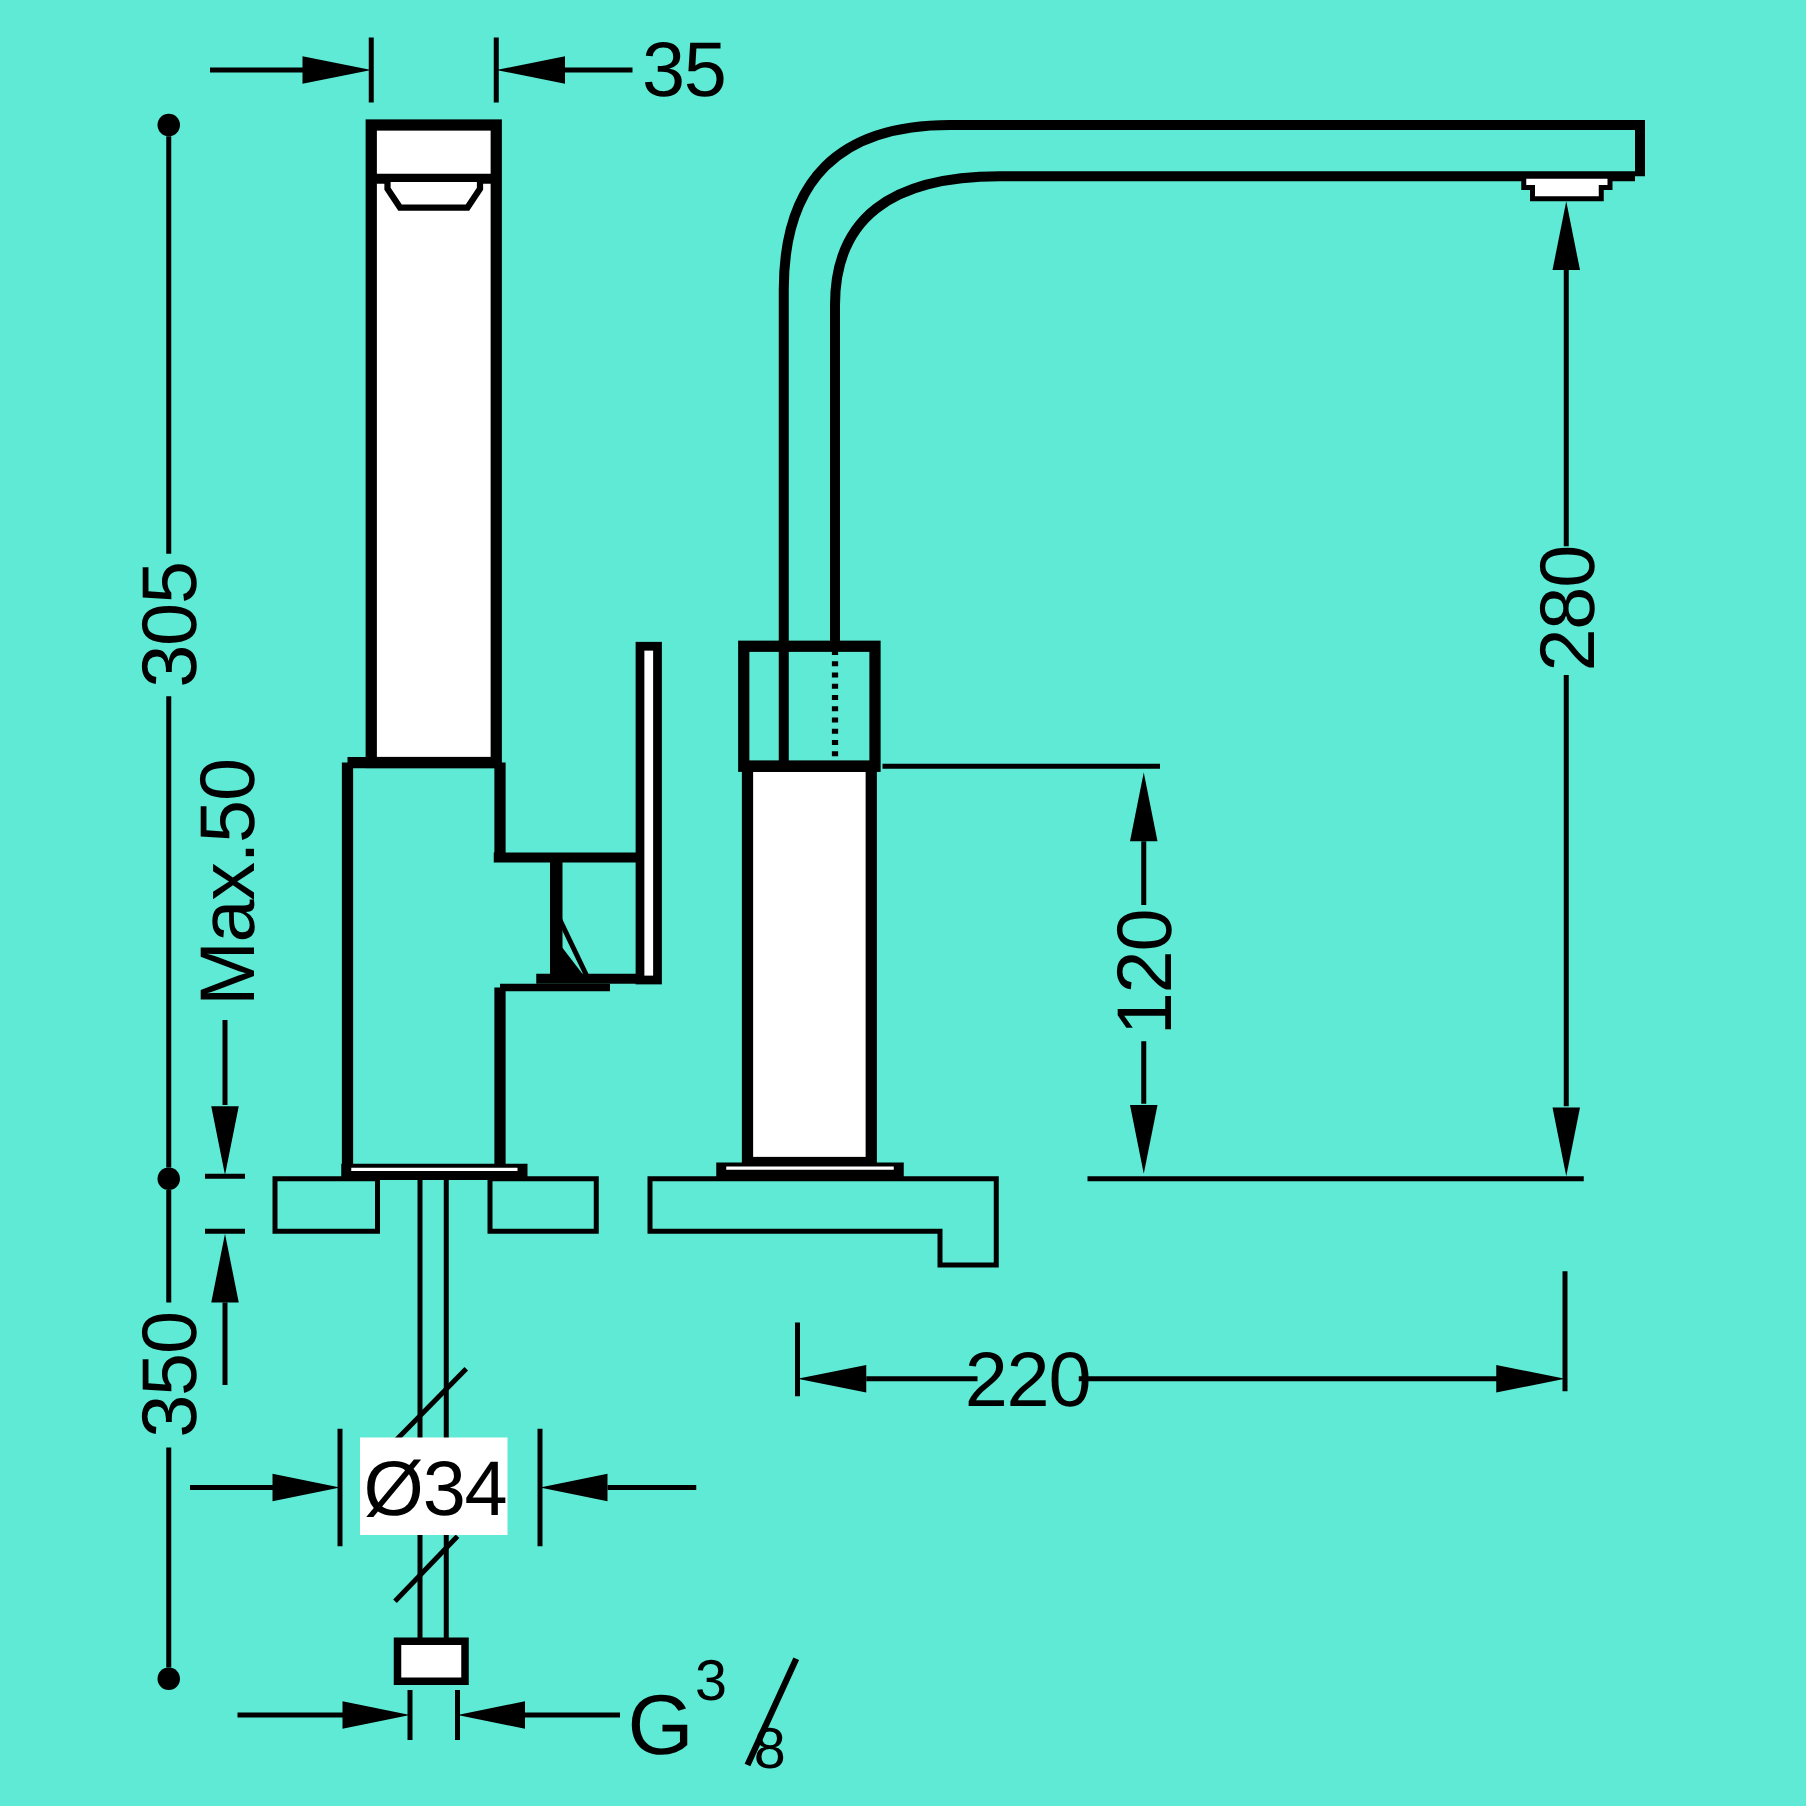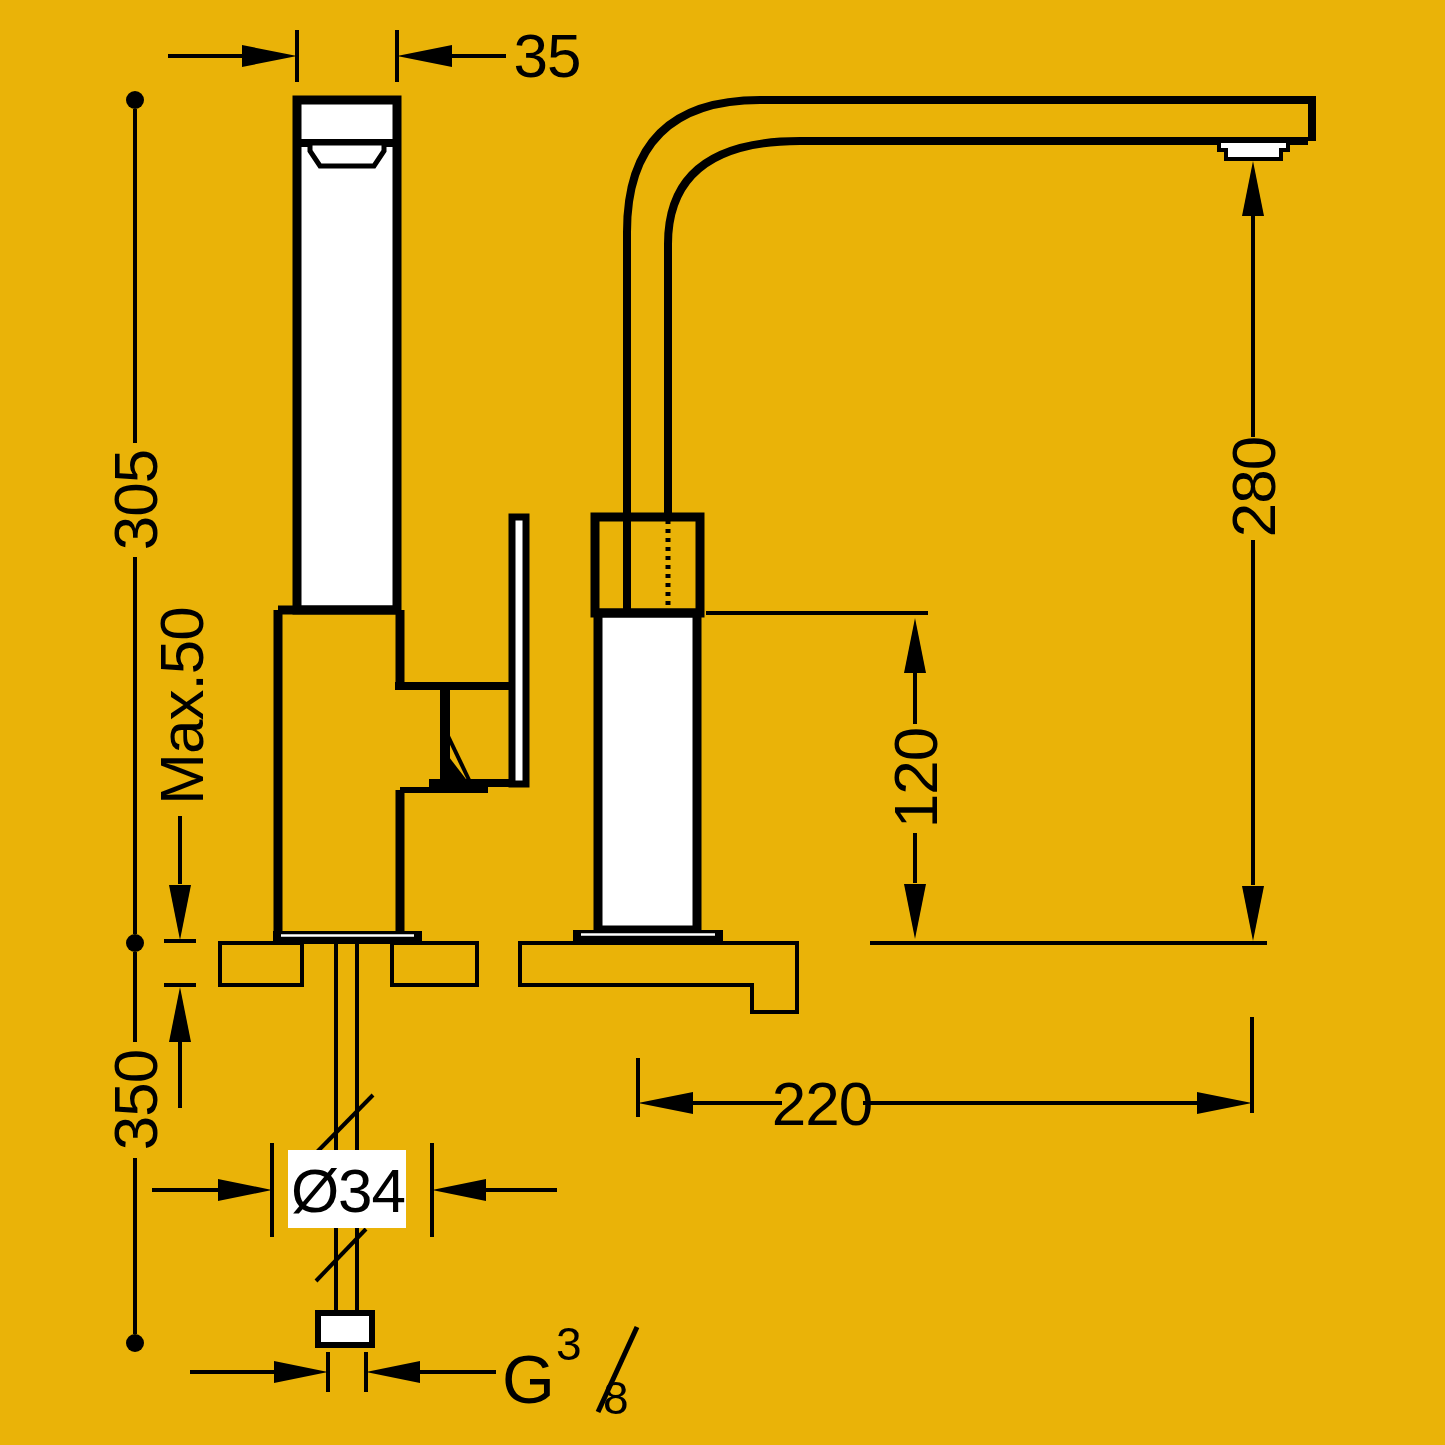--- a/index.html
+++ b/index.html
@@ -1,16 +1,16 @@
 <!DOCTYPE html>
 <html><head>
 <meta charset="utf-8">
 <style>
   html,body{margin:0;padding:0;background:#ffffff;}
-  .page{position:relative;width:1445px;height:1445px;background:#eab308;overflow:hidden;}
+  .page{position:relative;width:1445px;height:1445px;background:#5eead4;overflow:hidden;}
   svg{display:block;}
   svg text{font-family:"Liberation Sans",sans-serif;fill:#000;letter-spacing:-1px;}
   .dimtxt{font-size:62px;}
   .dimtxt-sm{font-size:46px;}
   .dimtxt-g{font-size:68px;}
   .ln{stroke:#000;fill:none;}
   .thick{stroke-width:9;}
   .med{stroke-width:6;}
   .thin{stroke-width:4;}
   .whitefill{fill:#ffffff;}

